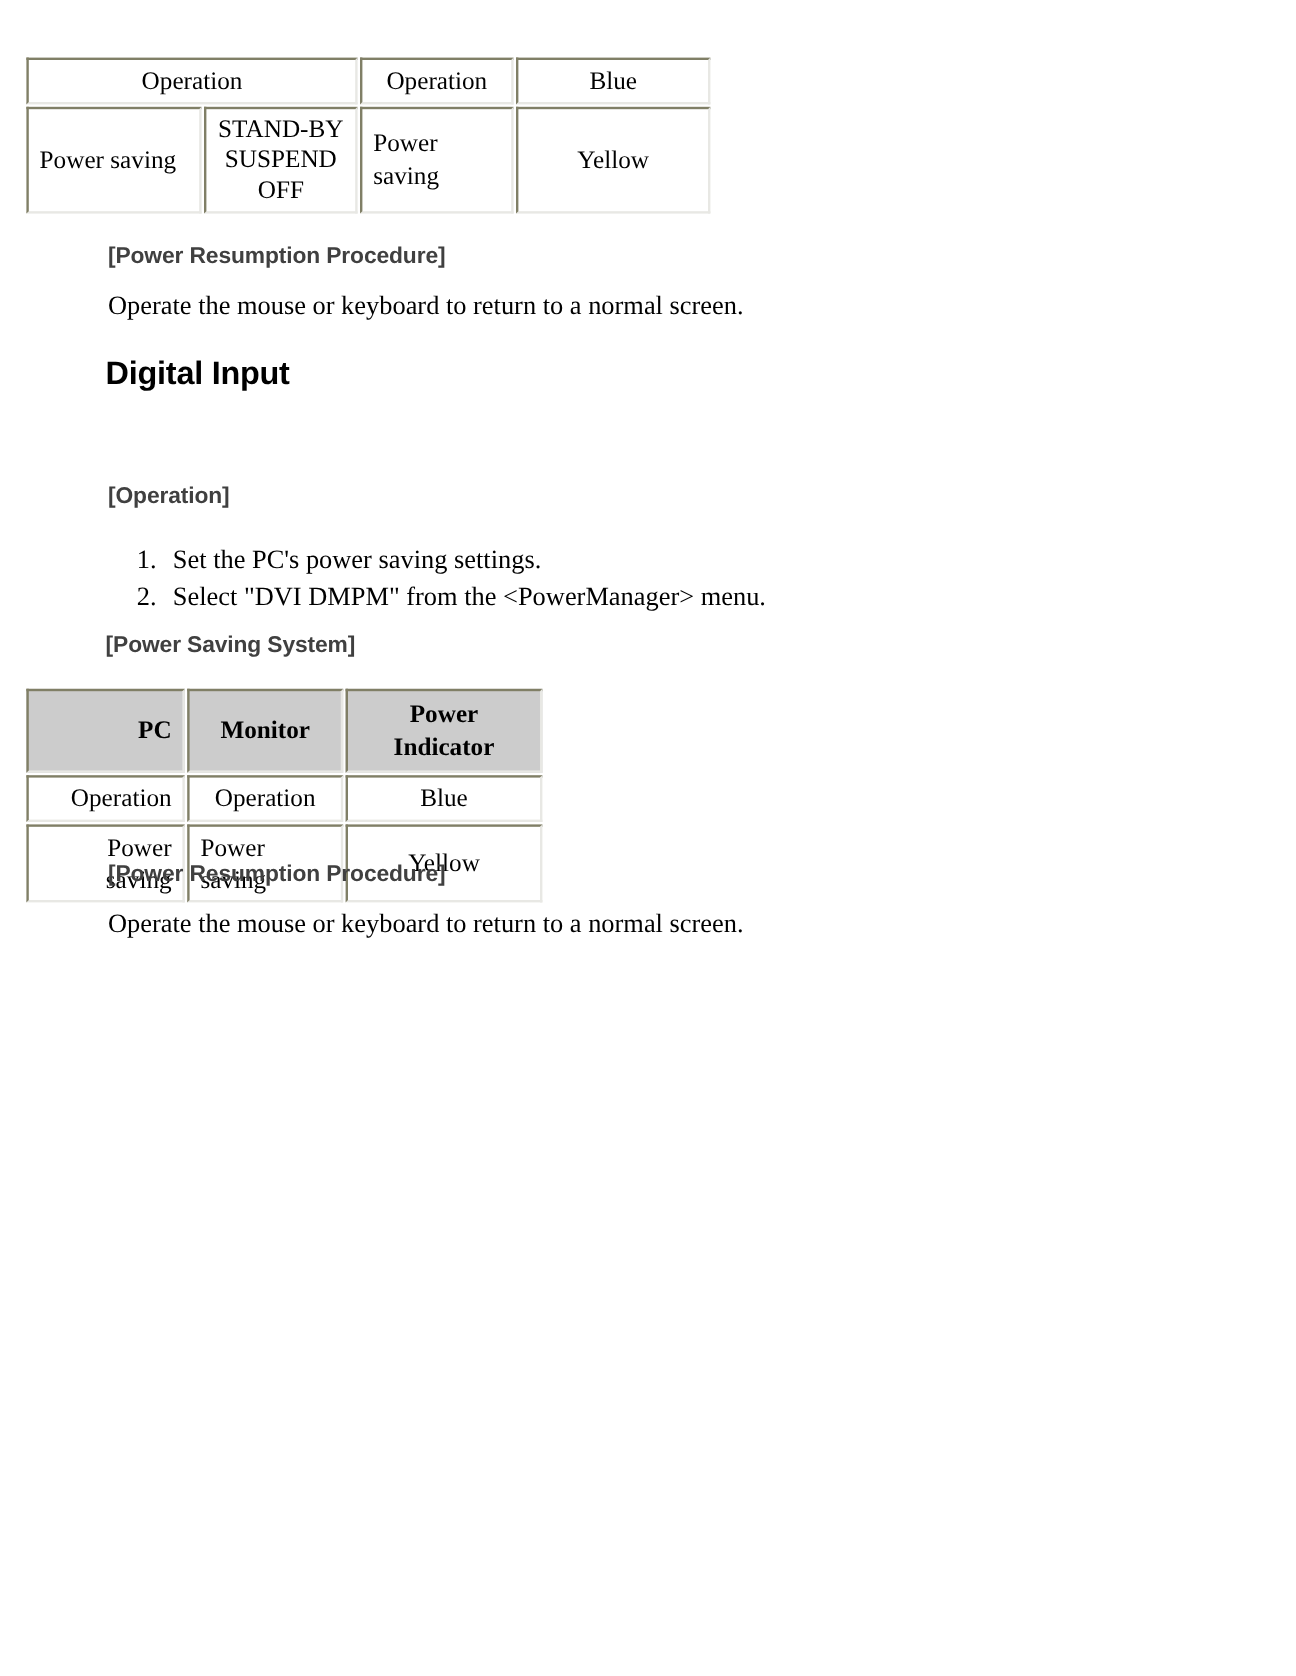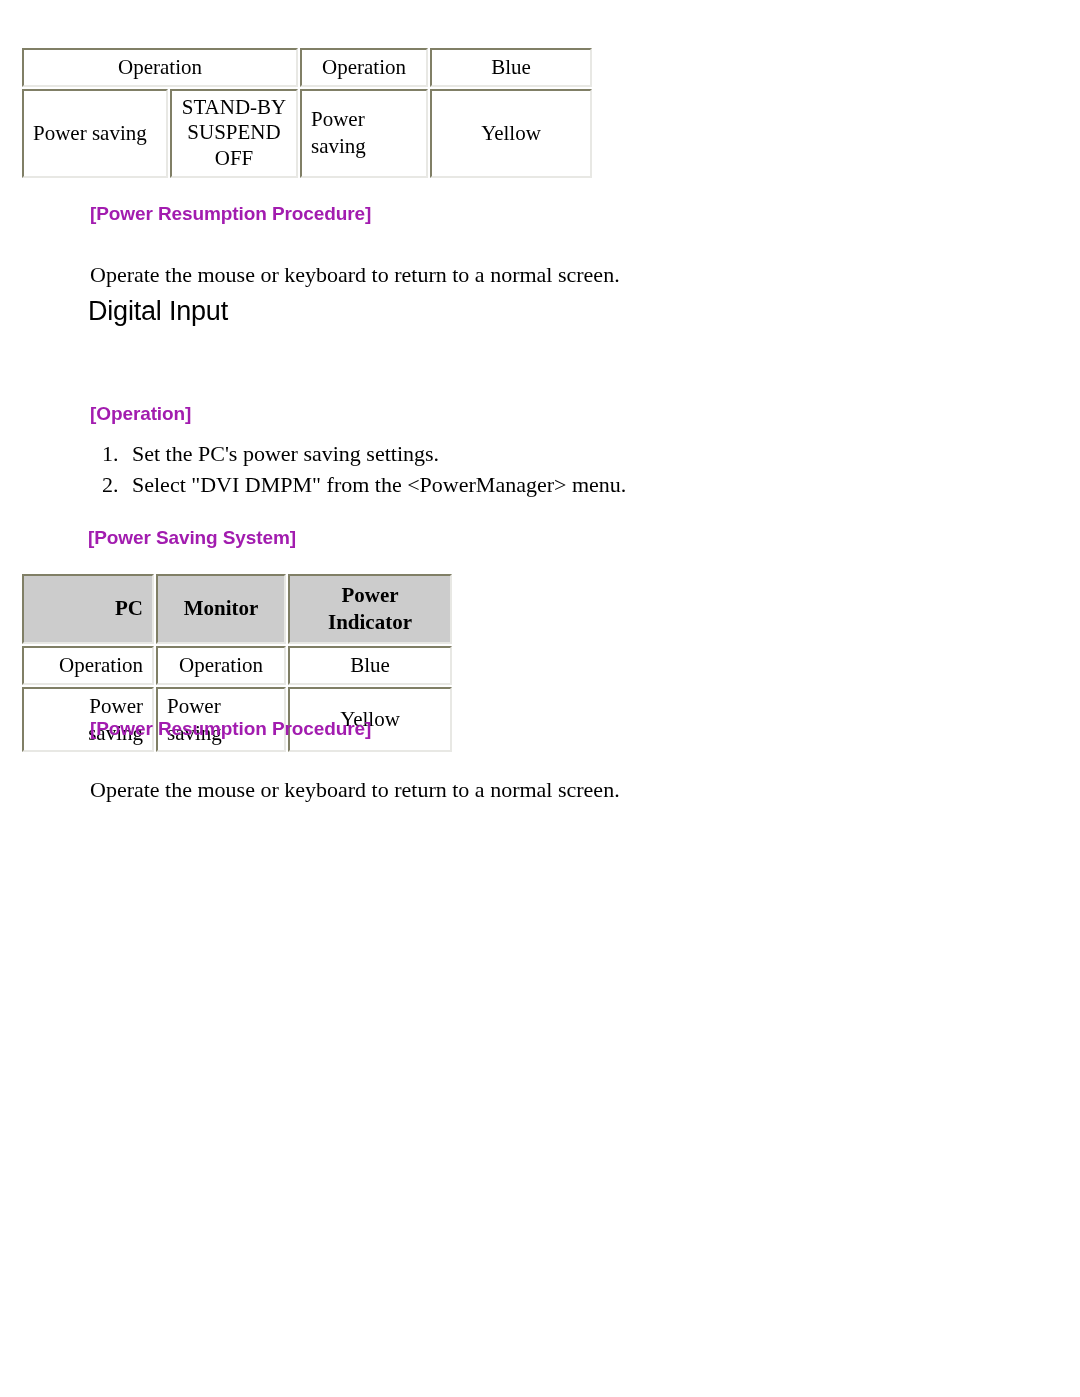--- a/index.html
+++ b/index.html
@@ -68,49 +68,48 @@
   #table-psys-digital td.c1 { width: 110px; text-align: right; }
   #table-psys-digital td.c2 { width: 108px; }
   #table-psys-digital td.c3 { width: 142px; }
 
   
   .sub-heading {
     position: absolute;
     font-family: "Liberation Sans", "DejaVu Sans", sans-serif;
     font-weight: bold;
     font-size: 19px;
-    color: #a21caf;
+    color: #404040;
     letter-spacing: -0.1px;
     white-space: nowrap;
   }
   .section-heading {
     position: absolute;
     font-family: "Liberation Sans", "DejaVu Sans", sans-serif;
-    font-weight: normal;
+    font-weight: bold;
     font-size: 27px;
     color: #000000;
     letter-spacing: -0.2px;
     white-space: nowrap;
   }
   .body-text {
     position: absolute;
     font-family: "Liberation Serif", "DejaVu Serif", serif;
     font-size: 22px;
     color: #000000;
     white-space: nowrap;
-    margin-top: 20px;
   }
   a.doc-link {
     color: #1414ee;
     text-decoration: underline;
   }
 
   ol.proc-list {
     position: absolute;
-    margin: 0;
+    margin: 12px;
     padding: 0 0 0 34px;
     list-style-position: outside;
     font-family: "Liberation Serif", "DejaVu Serif", serif;
     font-size: 22px;
     line-height: 1.42;
   }
   ol.proc-list li { padding-left: 8px; white-space: nowrap; }
 
   
   #heading-prp-1    { left: 90px; top: 203px; }

